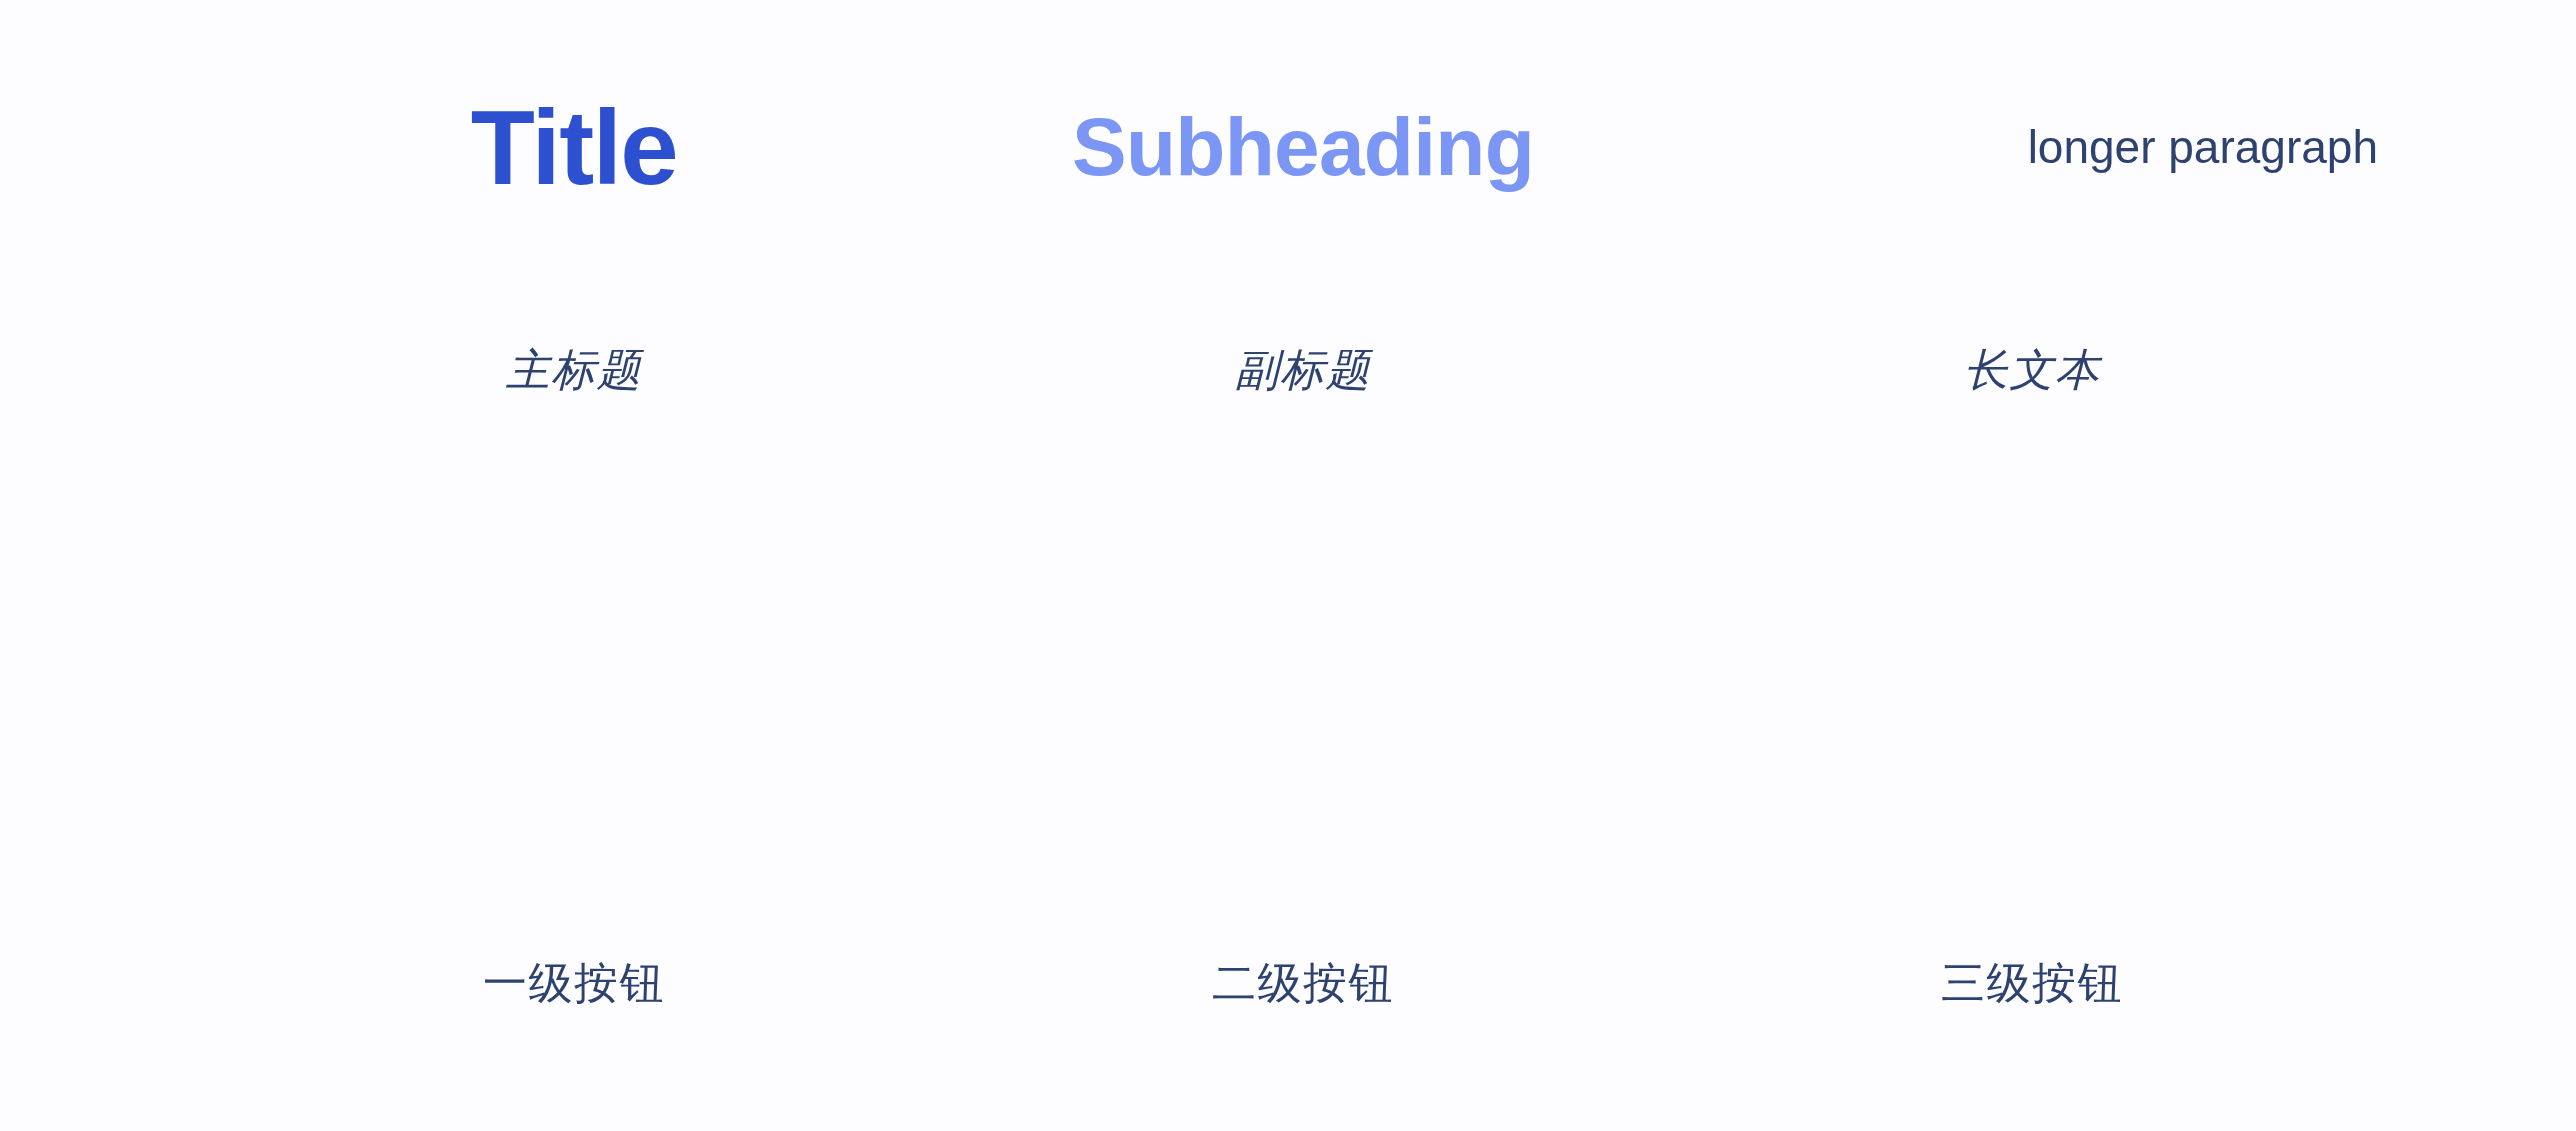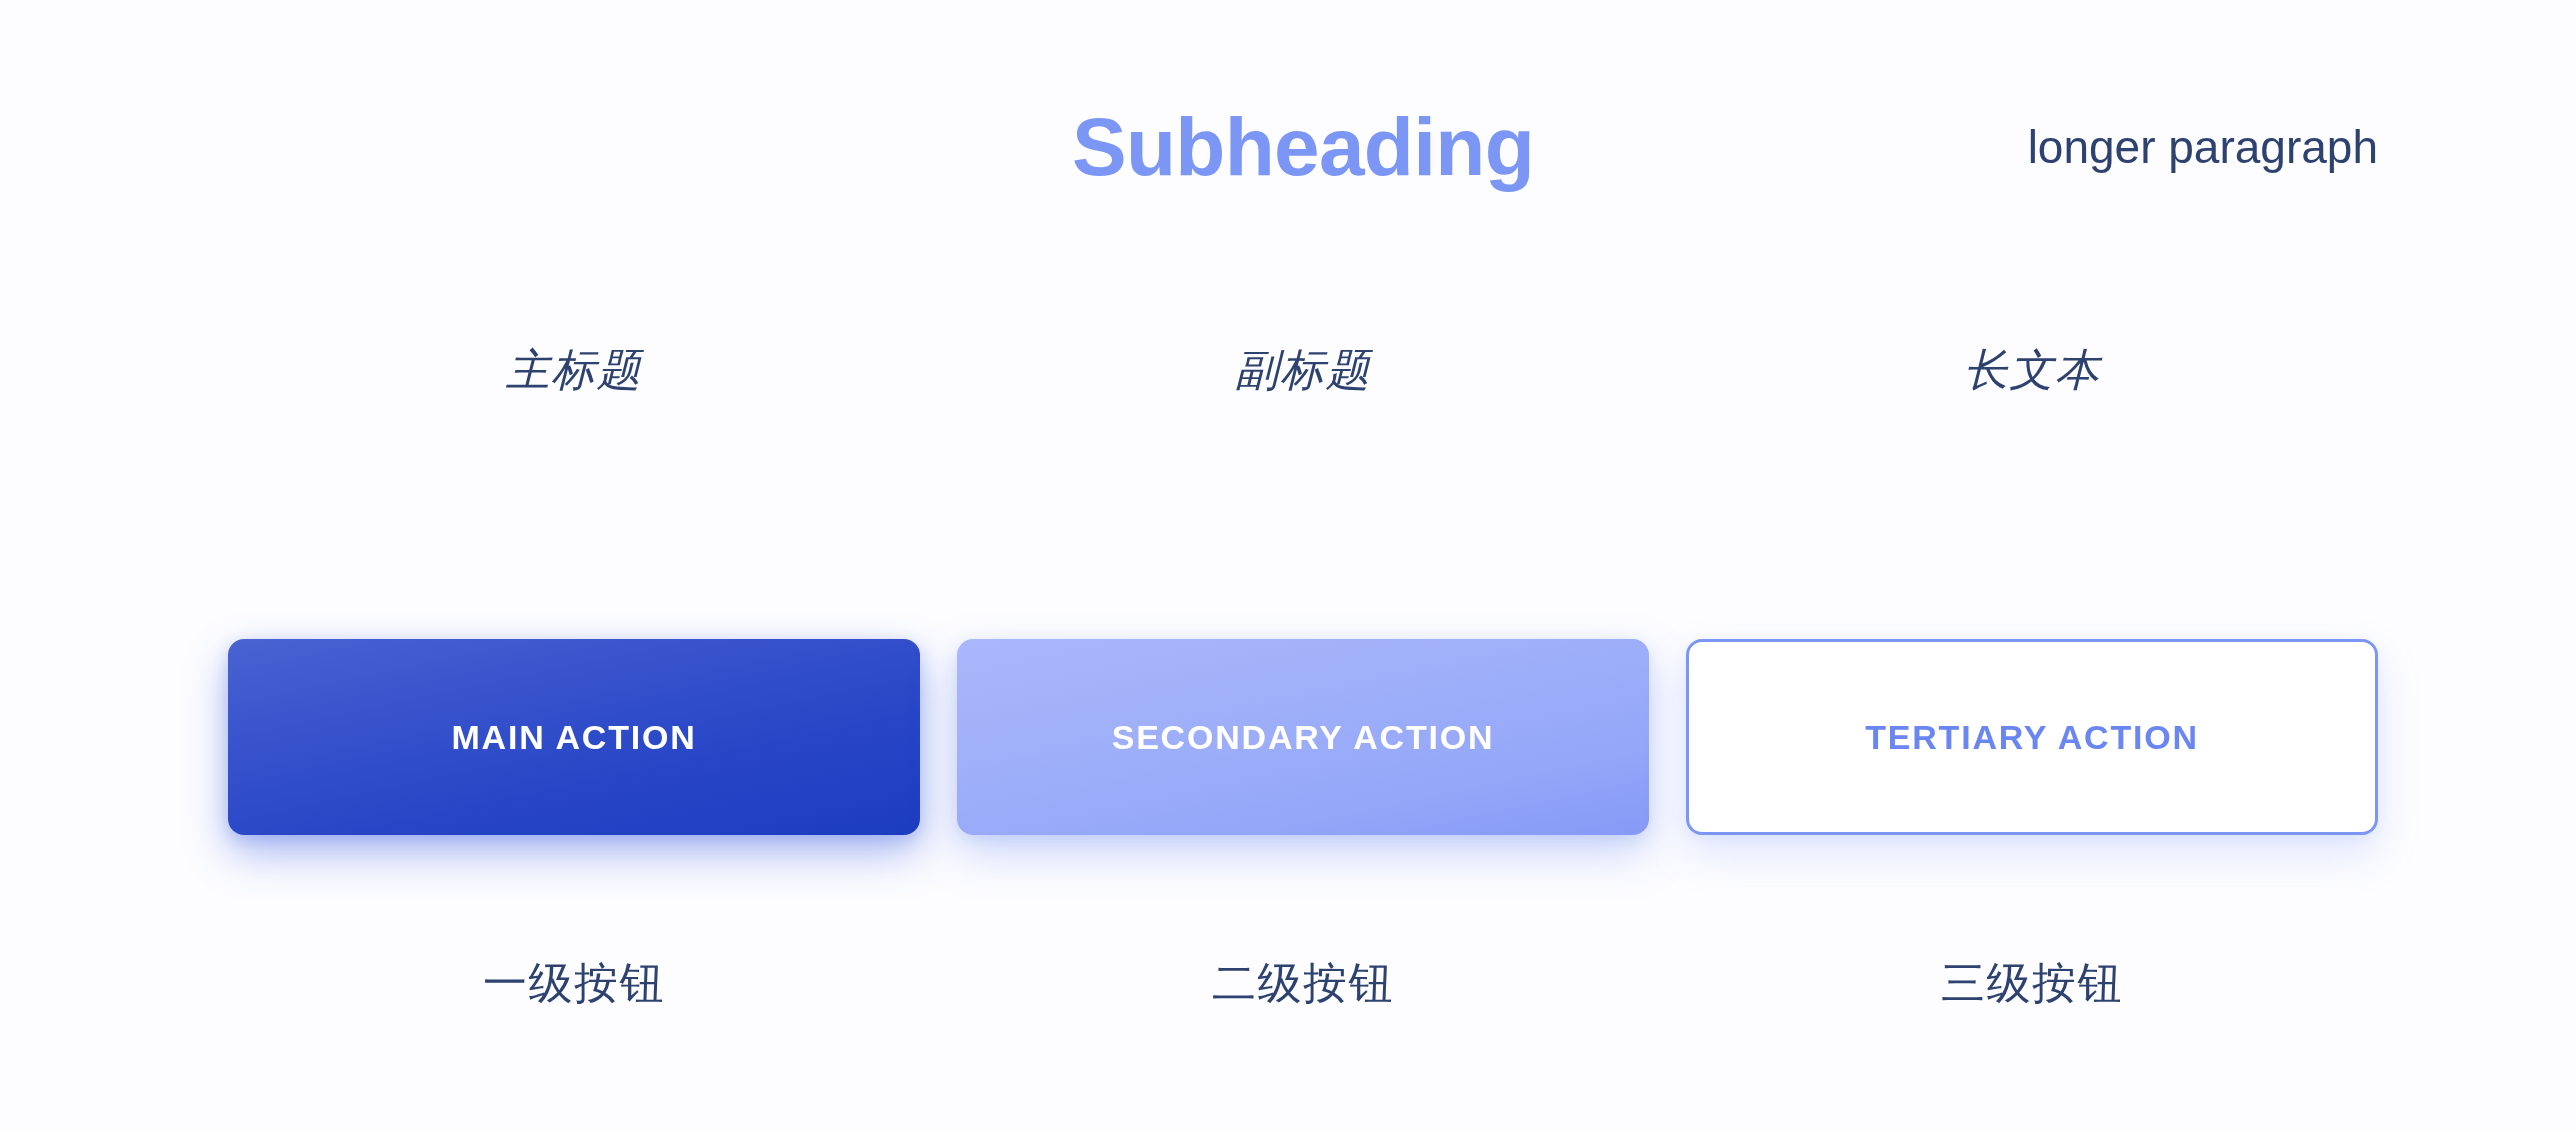--- a/index.html
+++ b/index.html
@@ -133,51 +133,43 @@
     box-shadow: 0 19px 41px rgba(120, 150, 245, 0.22),
                 0 2.9px 11.8px rgba(120, 150, 245, 0.10);
   }
 </style>
 </head>
 <body>
 
 <div class="stage">
 
   <div class="row row-type">
+    <div class="cell cell-1">
+      <span class="type-sample type-title">Title</span>
+    </div>
     <div class="cell cell-2">
       <span class="type-sample type-subheading">Subheading</span>
     </div>
     <div class="cell cell-3">
       <span class="type-sample type-paragraph">longer paragraph</span>
     </div>
   </div>
 
   <div class="row row-type-caption">
     <div class="cell cell-1">
       <span class="caption">主标题</span>
     </div>
     <div class="cell cell-2">
       <span class="caption">副标题</span>
     </div>
     <div class="cell cell-3">
       <span class="caption">长文本</span>
     </div>
   </div>
 
-  <div class="row row-buttons">
-    <div class="cell cell-1 btn-slot">
-      <button class="btn btn-primary" type="button">MAIN ACTION</button>
-    </div>
-    <div class="cell cell-2 btn-slot">
-      <button class="btn btn-secondary" type="button">SECONDARY ACTION</button>
-    </div>
-    <div class="cell cell-3 btn-slot">
-      <button class="btn btn-tertiary" type="button">TERTIARY ACTION</button>
-    </div>
-  </div>
 
   <div class="row row-btn-caption">
     <div class="cell cell-1">
       <span class="caption">一级按钮</span>
     </div>
     <div class="cell cell-2">
       <span class="caption">二级按钮</span>
     </div>
     <div class="cell cell-3">
       <span class="caption">三级按钮</span>

